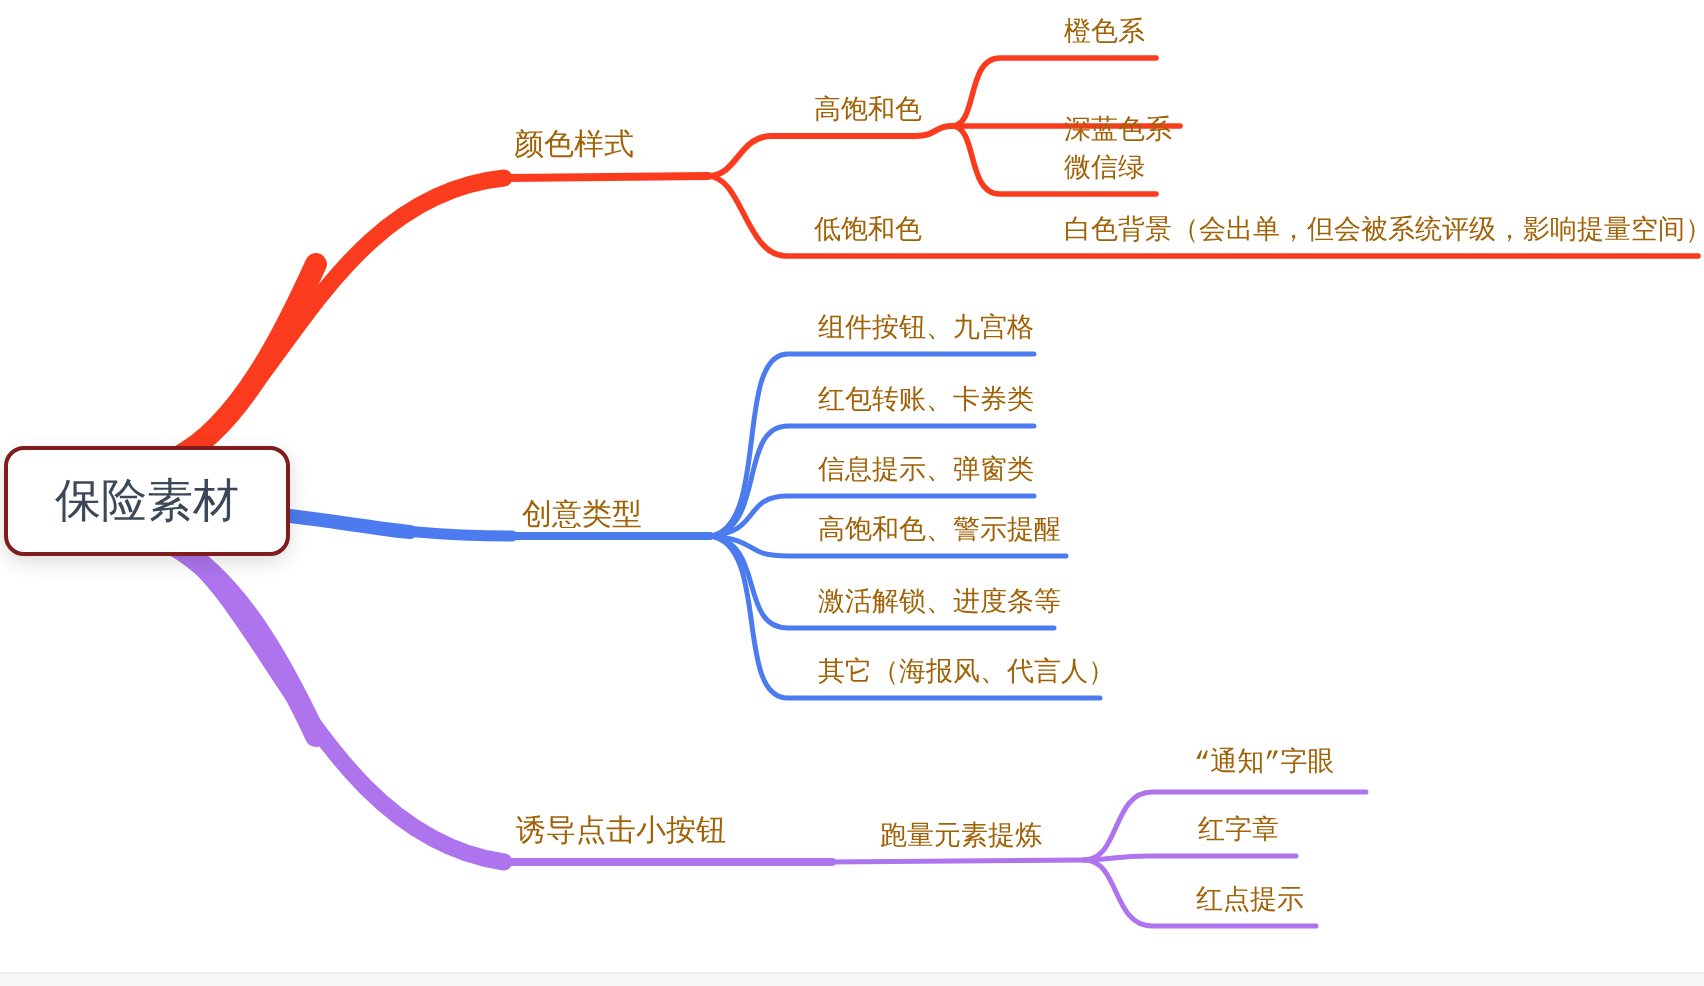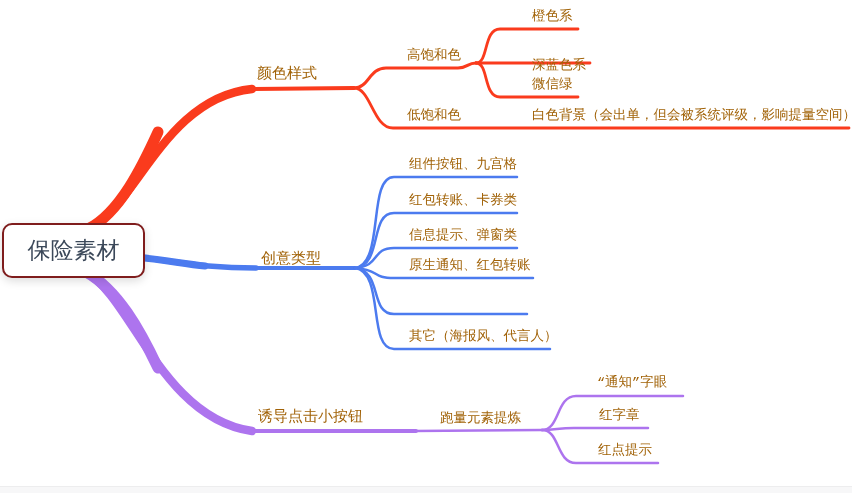--- a/index.html
+++ b/index.html
@@ -72,21 +72,22 @@
   <div class="label lbl-child" style="left:532px;top:7px;">橙色系</div>
   <div class="label lbl-child" style="left:532px;top:27px;margin-top:29px;">深蓝色系</div>
   <div class="label lbl-child" style="left:532px;top:75px;">微信绿</div>
   <div class="label lbl-child" style="left:407px;top:106px;">低饱和色</div>
   <div class="label lbl-child" style="left:532px;top:106px;">白色背景（会出单，但会被系统评级，影响提量空间）</div>
 
   <div class="label lbl-main" style="left:261px;top:246px;">创意类型</div>
   <div class="label lbl-child" style="left:409px;top:155px;">组件按钮、九宫格</div>
   <div class="label lbl-child" style="left:409px;top:191px;">红包转账、卡券类</div>
   <div class="label lbl-child" style="left:409px;top:226px;">信息提示、弹窗类</div>
-  <div class="label lbl-child" style="left:409px;top:256px;">原生通知、红包转账</div>
+  <div class="label lbl-child" style="left:409px;top:256px;">高饱和色、警示提醒</div>
+  <div class="label lbl-child" style="left:409px;top:292px;">激活解锁、进度条等</div>
   <div class="label lbl-child" style="left:409px;top:327px;">其它（海报风、代言人）</div>
 
   <div class="label lbl-main" style="left:258px;top:404px;">诱导点击小按钮</div>
   <div class="label lbl-child" style="left:440px;top:409px;">跑量元素提炼</div>
   <div class="label lbl-child" style="left:597px;top:374px;font-family:Liberation Mono, monospace;">“通知”字眼</div>
   <div class="label lbl-child" style="left:599px;top:406px;">红字章</div>
   <div class="label lbl-child" style="left:598px;top:441px;">红点提示</div>
 
   <div class="bottom-strip"></div>
 </div>

